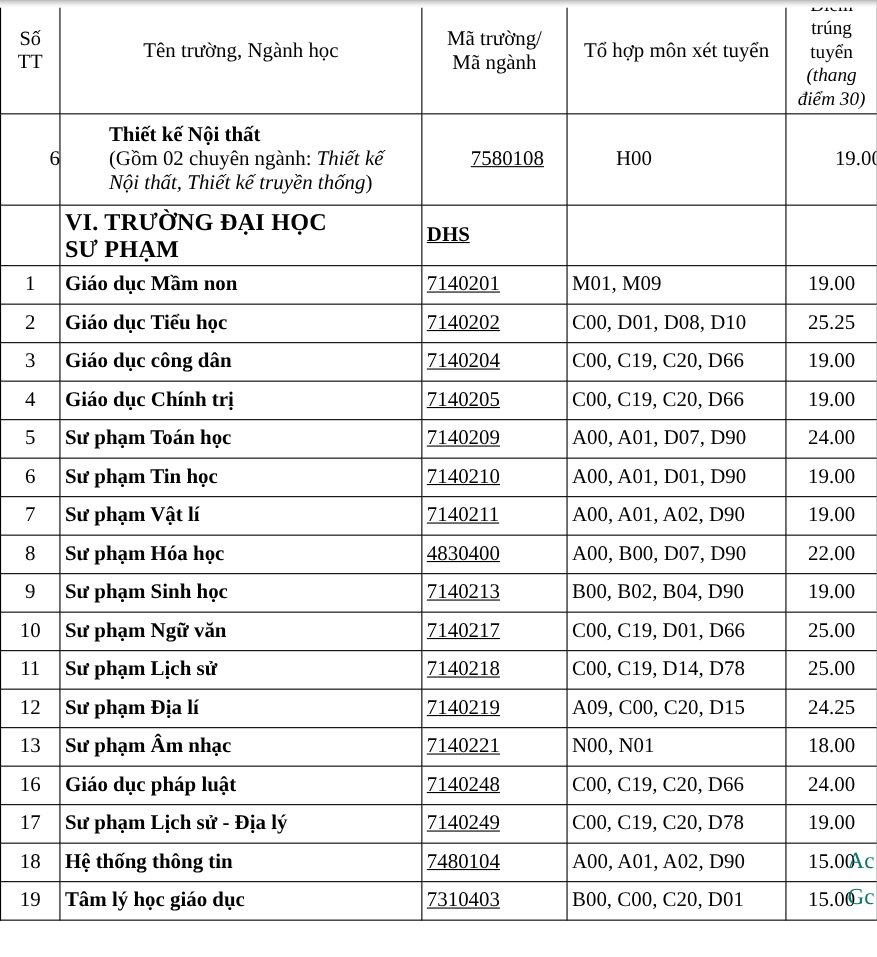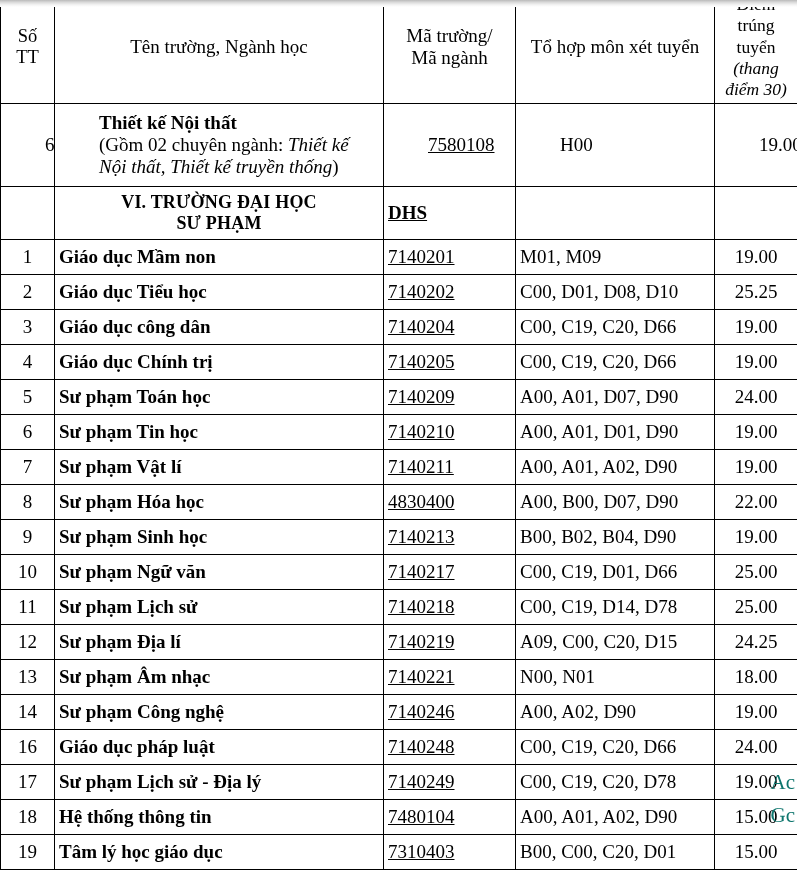--- a/index.html
+++ b/index.html
@@ -97,23 +97,22 @@
     text-align: left;
     font-size: 19px;
   }
   .cell-score {
     text-align: center;
     font-size: 19px;
   }
 
   
   .section td.cell-name {
-    text-align: center;
     font-weight: bold;
-    font-size: 18px;
+    font-size: 22px;
     line-height: 1.15;
     letter-spacing: 0.2px;
   }
   .section td.cell-code {
     font-weight: bold;
     font-size: 19px;
   }
 
   tr.row-tall td { height: 78px; padding-left: 44px; }
   tr.row-section td { height: 48px; }
@@ -283,27 +282,20 @@
         <td class="cell-score">24.25</td>
       </tr>
       <tr class="row-data">
         <td class="cell-stt">13</td>
         <td class="cell-name">Sư phạm Âm nhạc</td>
         <td class="cell-code">7140221</td>
         <td class="cell-comb">N00, N01</td>
         <td class="cell-score">18.00</td>
       </tr>
       <tr class="row-data">
-        <td class="cell-stt">14</td>
-        <td class="cell-name">Sư phạm Công nghệ</td>
-        <td class="cell-code">7140246</td>
-        <td class="cell-comb">A00, A02, D90</td>
-        <td class="cell-score">19.00</td>
-      </tr>
-      <tr class="row-data">
         <td class="cell-stt">16</td>
         <td class="cell-name">Giáo dục pháp luật</td>
         <td class="cell-code">7140248</td>
         <td class="cell-comb">C00, C19, C20, D66</td>
         <td class="cell-score">24.00</td>
       </tr>
       <tr class="row-data">
         <td class="cell-stt">17</td>
         <td class="cell-name">Sư phạm Lịch sử - Địa lý</td>
         <td class="cell-code">7140249</td>

